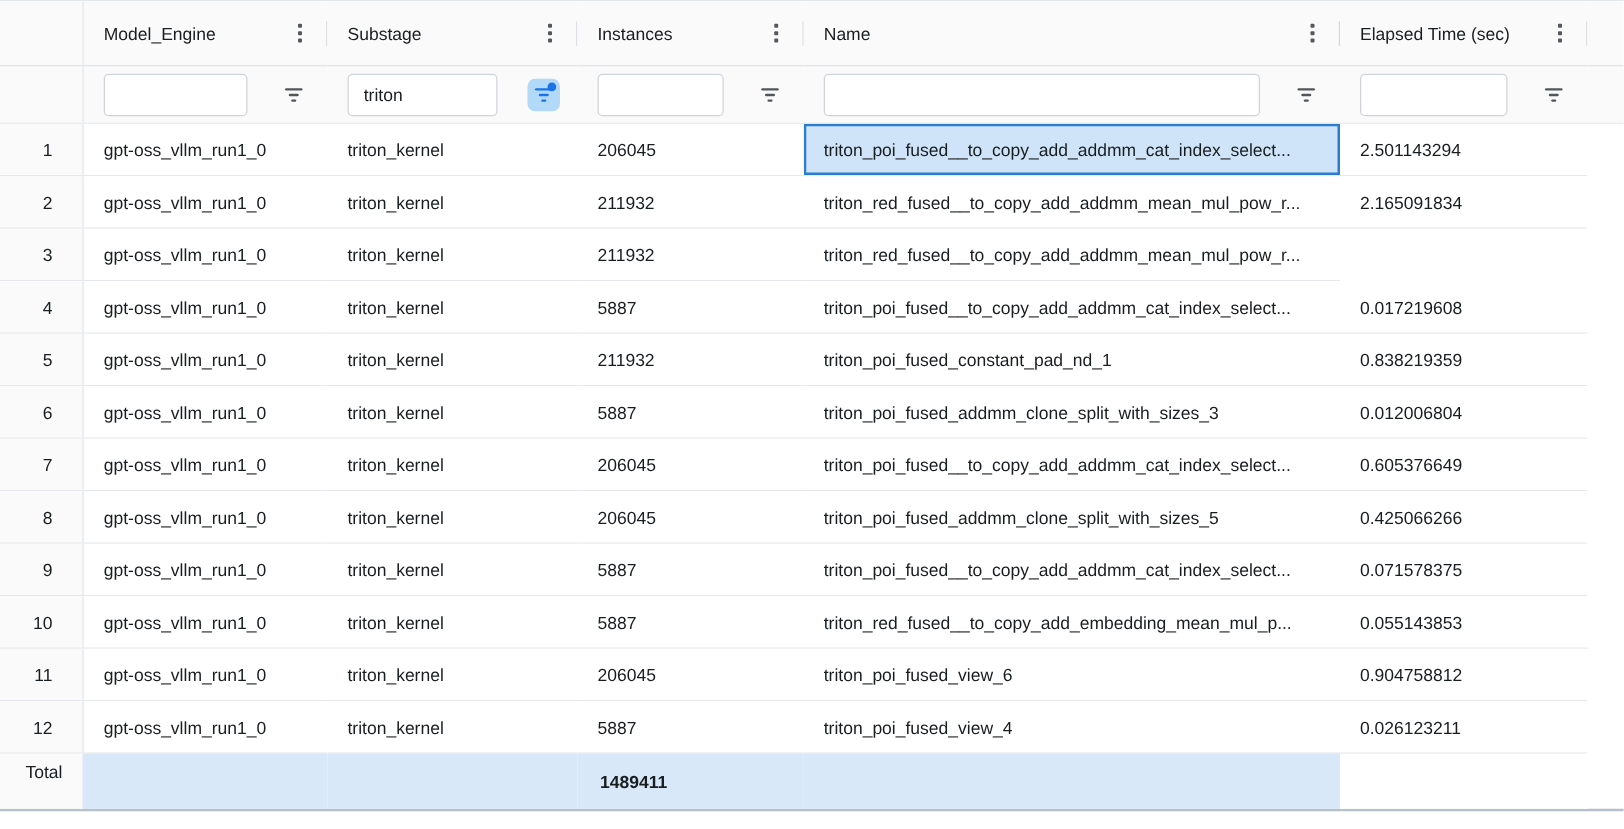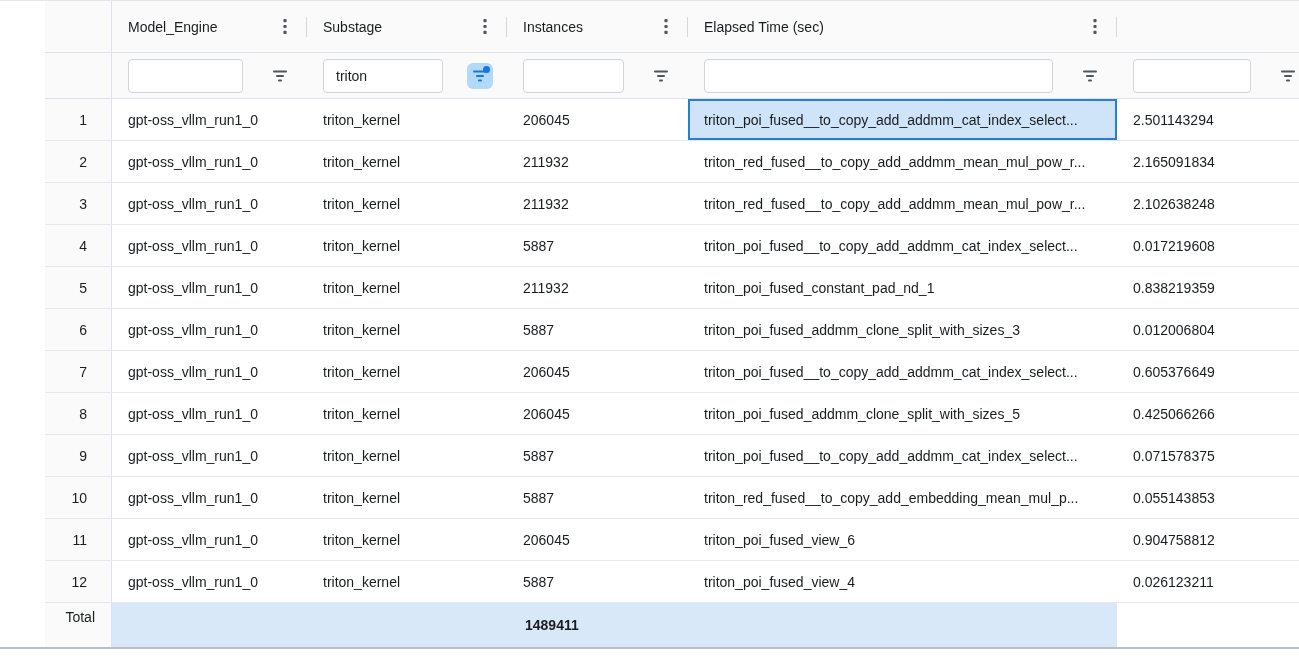--- a/index.html
+++ b/index.html
@@ -12,21 +12,21 @@
     --icon-gray:#50565c;
   }
   *{box-sizing:border-box;margin:0;padding:0;}
   body{
     width:1299px;height:663px;background:#ffffff;
     font-family:"Liberation Sans",sans-serif;
     font-size:14px;color:var(--text);
     overflow:hidden;
   }
   .grid{width:1299px;border-top:1px solid #e4e7ea;}
-  .band{display:grid;grid-template-columns:67px 195px 200px 181px 429px 198px 1fr;margin-left:45px;}
+  .band{display:grid;grid-template-columns:67px 195px 200px 181px 429px 198px 1fr;}
 
   
   .band.header{height:52px;}
   .band.header .hcell{
     position:relative;display:flex;align-items:center;justify-content:space-between;
     background:var(--header-bg);border-bottom:1px solid var(--header-border);
     padding:0 13px 0 16px;font-weight:500;overflow:hidden;white-space:nowrap;
   }
   .band.header .pinned{
     background:var(--pinned-bg);border-bottom:1px solid var(--header-border);
@@ -124,20 +124,31 @@
       <span class="menu-btn icon-slot">
           <svg width="4" height="17" viewBox="0 0 4 17">
     <rect x="0.4" y="1" width="3.2" height="3.2" rx="0.8" fill="#53585e"></rect>
     <rect x="0.4" y="6.9" width="3.2" height="3.2" rx="0.8" fill="#53585e"></rect>
     <rect x="0.4" y="12.8" width="3.2" height="3.2" rx="0.8" fill="#53585e"></rect>
   </svg>
         </span>
       <span class="hsep"></span>
     </div>
     <div class="hcell">
+      <span>Name</span>
+      <span class="menu-btn icon-slot">
+          <svg width="4" height="17" viewBox="0 0 4 17">
+    <rect x="0.4" y="1" width="3.2" height="3.2" rx="0.8" fill="#53585e"></rect>
+    <rect x="0.4" y="6.9" width="3.2" height="3.2" rx="0.8" fill="#53585e"></rect>
+    <rect x="0.4" y="12.8" width="3.2" height="3.2" rx="0.8" fill="#53585e"></rect>
+  </svg>
+        </span>
+      <span class="hsep"></span>
+    </div>
+    <div class="hcell">
       <span>Elapsed Time (sec)</span>
       <span class="menu-btn icon-slot">
           <svg width="4" height="17" viewBox="0 0 4 17">
     <rect x="0.4" y="1" width="3.2" height="3.2" rx="0.8" fill="#53585e"></rect>
     <rect x="0.4" y="6.9" width="3.2" height="3.2" rx="0.8" fill="#53585e"></rect>
     <rect x="0.4" y="12.8" width="3.2" height="3.2" rx="0.8" fill="#53585e"></rect>
   </svg>
         </span>
       <span class="hsep"></span>
     </div>
@@ -218,21 +229,20 @@
       <div class="cell">triton_red_fused__to_copy_add_addmm_mean_mul_pow_r...</div>
       <div class="cell">2.165091834</div>
       <div class="cell gutter"></div>
     </div>
       <div class="band row">
       <div class="cell num">3</div>
       <div class="cell">gpt-oss_vllm_run1_0</div>
       <div class="cell">triton_kernel</div>
       <div class="cell">211932</div>
       <div class="cell">triton_red_fused__to_copy_add_addmm_mean_mul_pow_r...</div>
-      <div class="cell">2.102638248</div>
       <div class="cell gutter"></div>
     </div>
       <div class="band row">
       <div class="cell num">4</div>
       <div class="cell">gpt-oss_vllm_run1_0</div>
       <div class="cell">triton_kernel</div>
       <div class="cell">5887</div>
       <div class="cell">triton_poi_fused__to_copy_add_addmm_cat_index_select...</div>
       <div class="cell">0.017219608</div>
       <div class="cell gutter"></div>

